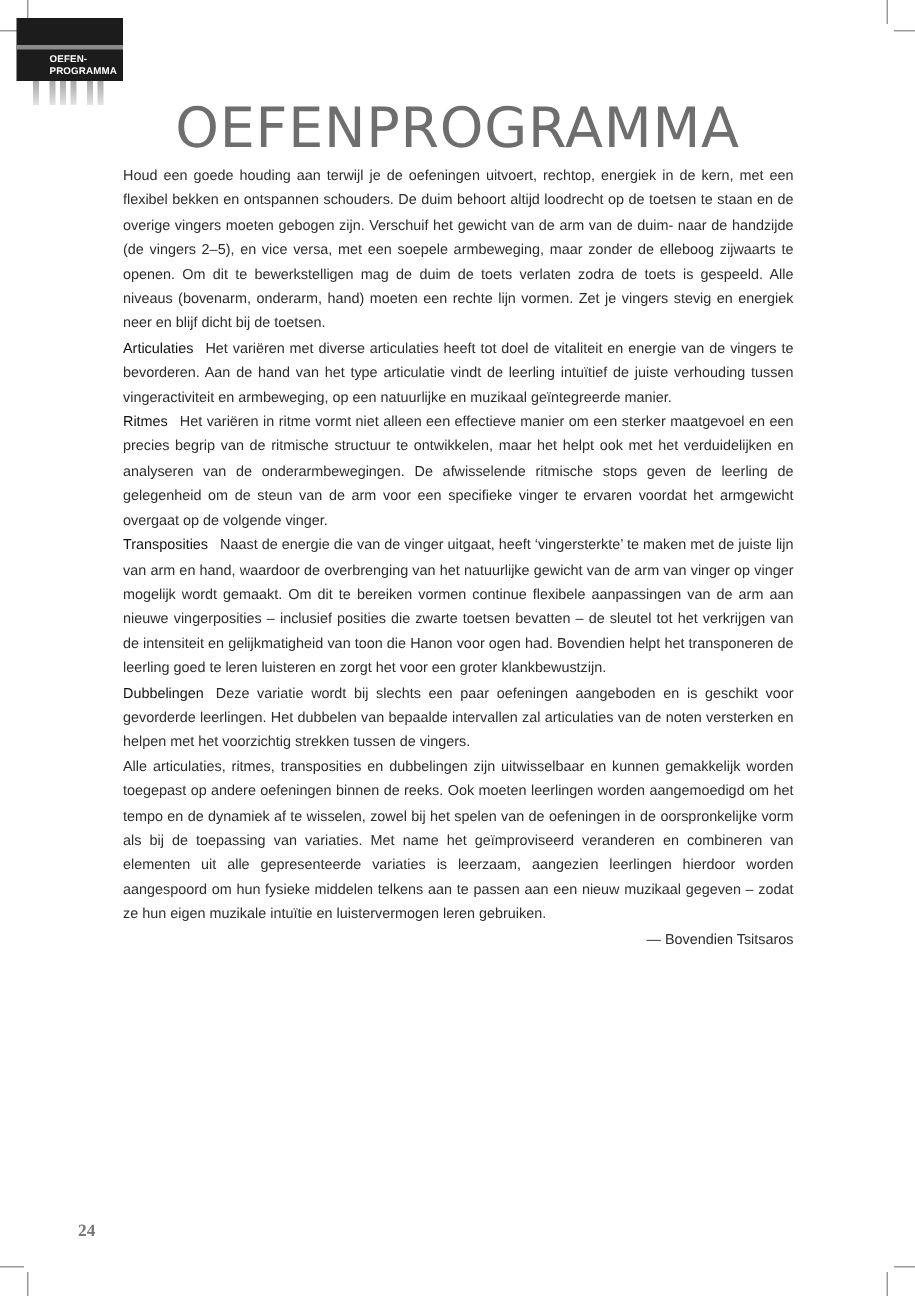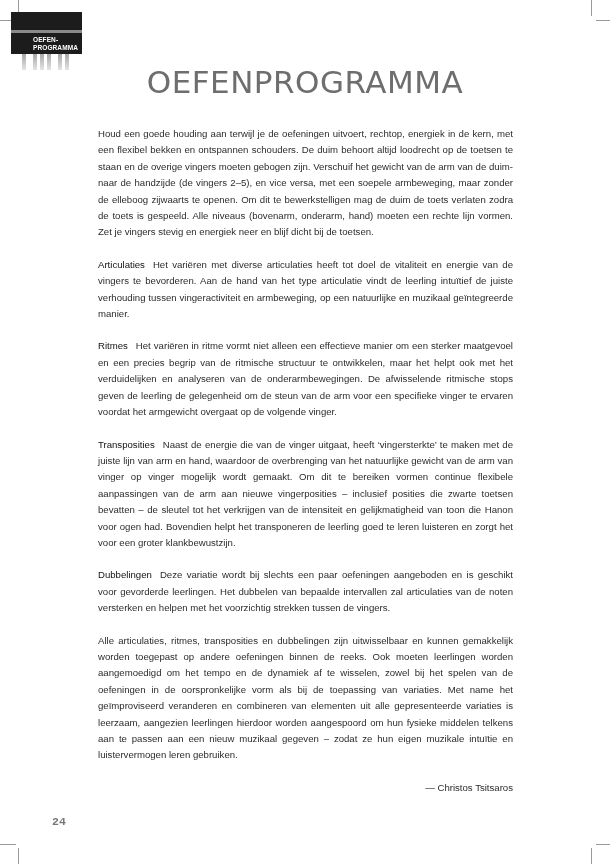--- a/index.html
+++ b/index.html
@@ -24,39 +24,39 @@
     }
     .keys { position: absolute; left: 22px; top: 54px; height: 16px; display: flex; gap: 3px; }
     .keys span {
       display: block; width: 4px; height: 16px;
       background: linear-gradient(#a8a8a8, #e4e4e4);
     }
     .keys span.gap { margin-left: 4px; }
 
     h1 {
       position: absolute; left: 0; right: 0; top: 64px; margin: 0;
-      text-align: center; font-weight: normal; font-size: 31px; letter-spacing: 0.5px;
+      text-align: center; font-weight: normal; font-size: 37px; letter-spacing: 0.5px;
       color: #6e6e6e; font-family: "DejaVu Sans", sans-serif;
     }
 
     .content {
       position: absolute; left: 82px; top: 110px; width: 447px;
       font-size: 9.6px; line-height: 16.4px; text-align: justify; color: #2c2c2c;
     }
-    .content p { margin: 16px; }
+    .content p { margin: 0; }
     .content .intro2 { margin-top: 16px; }
     .cat { margin: 8px 0 0 16px; }
     .cat:first-of-type { margin-top: 8px; }
     .cat .term { font-weight: normal; color: #111; margin-right: 8px; }
     .closing { margin-top: 16px; }
     .signature { text-align: right; margin-top: 0; }
 
     .page-number {
       position: absolute; left: 52px; top: 815px; font-size: 11.5px; font-weight: bold; color: #777;
-      font-family: Liberation Mono, monospace;
+      font-family: Liberation Serif, serif;
     }
   </style>
 </head>
 <body>
 
 <div class="crop v" style="left:18px; top:0;"></div>
 <div class="crop h" style="left:0; top:20px;"></div>
 <div class="crop v" style="left:591px; top:0;"></div>
 <div class="crop h" style="left:596px; top:20px;"></div>
 <div class="crop v" style="left:18px; top:848px;"></div>
@@ -92,16 +92,16 @@
     <span class="term">Ritmes</span><span>Het variëren in ritme vormt niet alleen een effectieve manier om een sterker maatgevoel en een precies begrip van de ritmische structuur te ontwikkelen, maar het helpt ook met het verduidelijken en analyseren van de onderarmbewegingen. De afwisselende ritmische stops geven de leerling de gelegenheid om de steun van de arm voor een specifieke vinger te ervaren voordat het armgewicht overgaat op de volgende vinger.</span>
   </p>
   <p class="cat">
     <span class="term">Transposities</span><span>Naast de energie die van de vinger uitgaat, heeft ‘vingersterkte’ te maken met de juiste lijn van arm en hand, waardoor de overbrenging van het natuurlijke gewicht van de arm van vinger op vinger mogelijk wordt gemaakt. Om dit te bereiken vormen continue flexibele aanpassingen van de arm aan nieuwe vingerposities – inclusief posities die zwarte toetsen bevatten – de sleutel tot het verkrijgen van de intensiteit en gelijkmatigheid van toon die Hanon voor ogen had. Bovendien helpt het transponeren de leerling goed te leren luisteren en zorgt het voor een groter klankbewustzijn.</span>
   </p>
   <p class="cat">
     <span class="term">Dubbelingen</span><span>Deze variatie wordt bij slechts een paar oefeningen aangeboden en is geschikt voor gevorderde leerlingen. Het dubbelen van bepaalde intervallen zal articulaties van de noten versterken en helpen met het voorzichtig strekken tussen de vingers.</span>
   </p>
 
   <p class="closing">Alle articulaties, ritmes, transposities en dubbelingen zijn uitwisselbaar en kunnen gemakkelijk worden toegepast op andere oefeningen binnen de reeks. Ook moeten leerlingen worden aangemoedigd om het tempo en de dynamiek af te wisselen, zowel bij het spelen van de oefeningen in de oorspronkelijke vorm als bij de toepassing van variaties. Met name het geïmproviseerd veranderen en combineren van elementen uit alle gepresenteerde variaties is leerzaam, aangezien leerlingen hierdoor worden aangespoord om hun fysieke middelen telkens aan te passen aan een nieuw muzikaal gegeven – zodat ze hun eigen muzikale intuïtie en luistervermogen leren gebruiken.</p>
-  <p class="signature">— Christos Tsitsaros</p>
+  <p class="signature">— Bovendien Tsitsaros</p>
 </div>
 
 <div class="page-number">24</div>
 
 </body></html>

